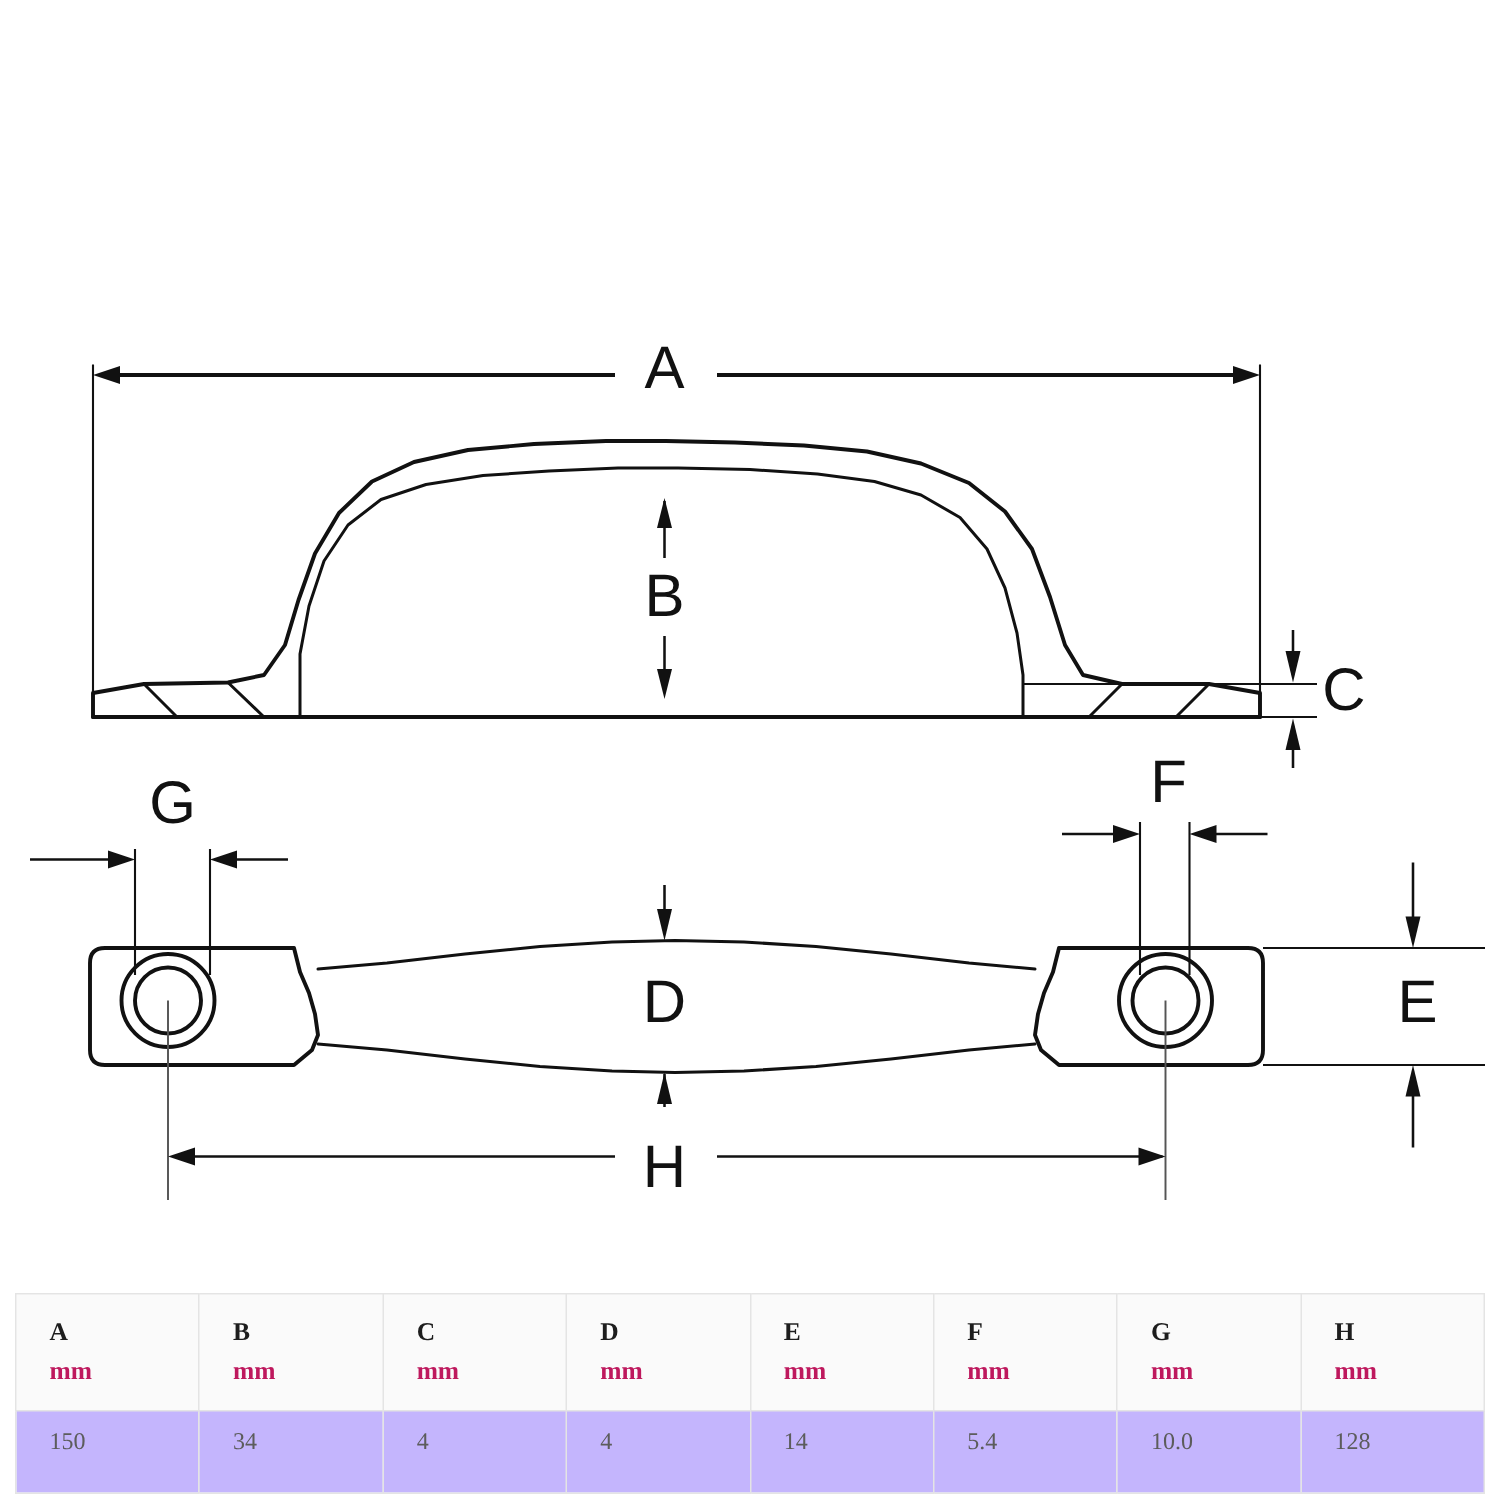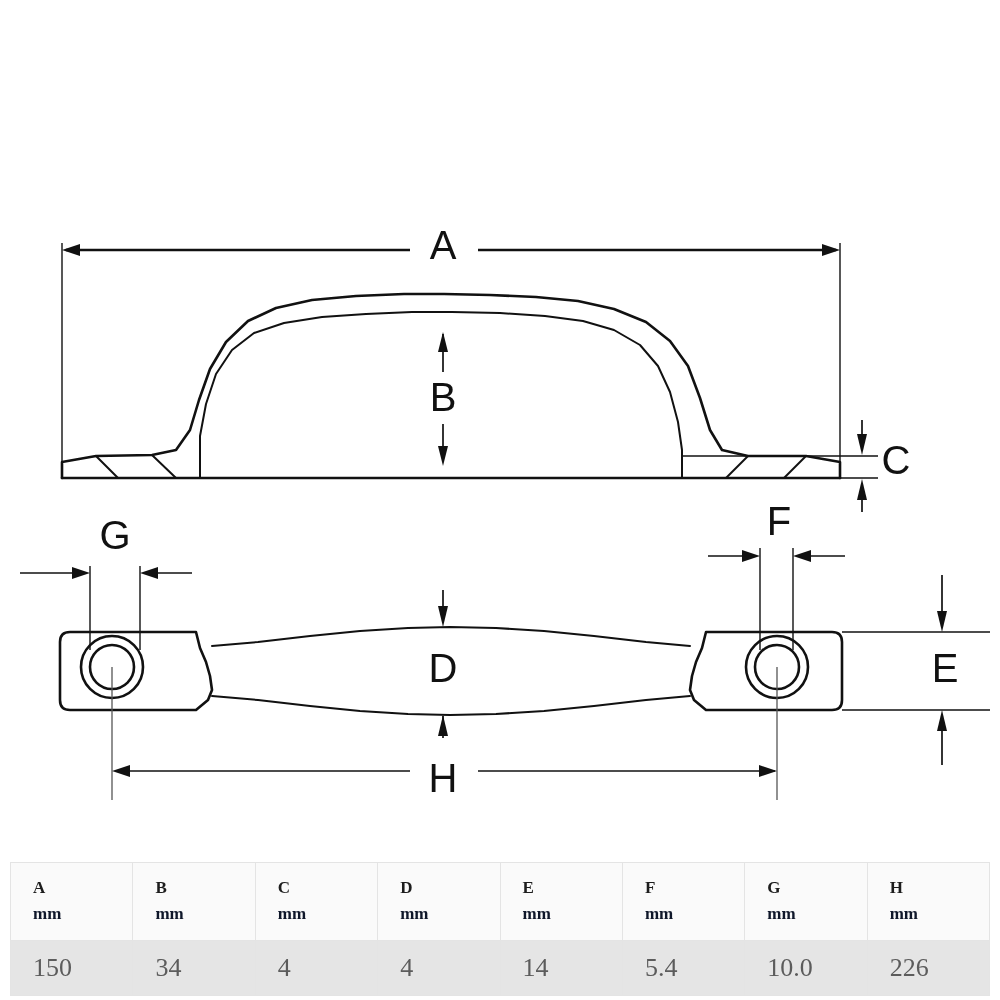--- a/index.html
+++ b/index.html
@@ -103,25 +103,25 @@
     font-size: 17px;
     font-weight: bold;
     color: #1d1d1d;
     line-height: 1.55;
     height: 46px;
   }
   table#dim-table th .unit {
     display: block;
     font-weight: bold;
     font-size: 17px;
-    color: #0f172a;
+    color: #be185d;
   }
   table#dim-table td {
-    background: #e5e5e5;
-    font-size: 26px;
+    background: #c4b5fd;
+    font-size: 16px;
     color: #5c5c5c;
     height: 30px;
   }
 </style>
 </head>
 <body>
 
 <div id="page">
 
   <div id="drawing-area">
@@ -369,19 +369,19 @@
       </thead>
       <tbody>
         <tr>
           <td>150</td>
           <td>34</td>
           <td>4</td>
           <td>4</td>
           <td>14</td>
           <td>5.4</td>
           <td>10.0</td>
-          <td>226</td>
+          <td>128</td>
         </tr>
       </tbody>
     </table>
   </div>
 
 </div>
 
 </body></html>

